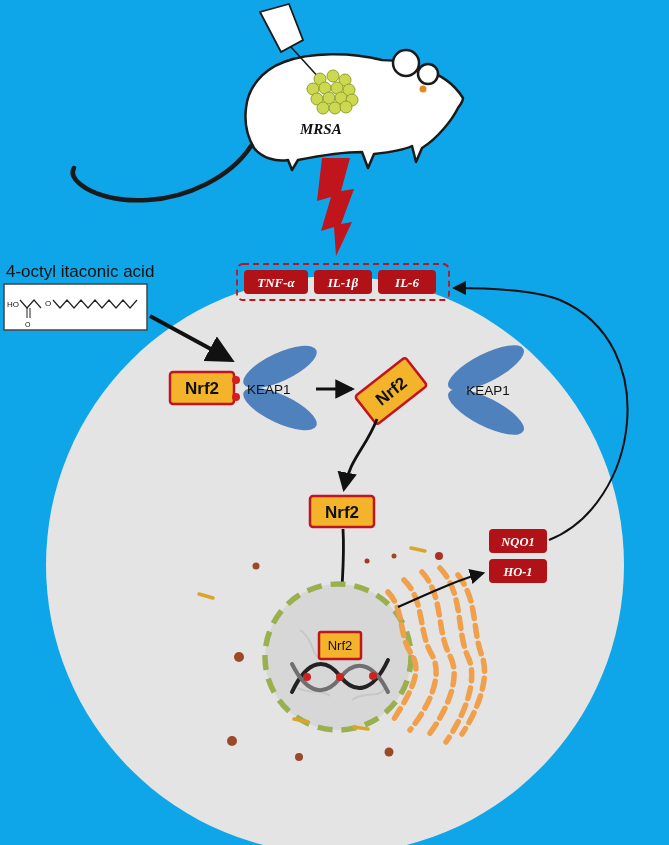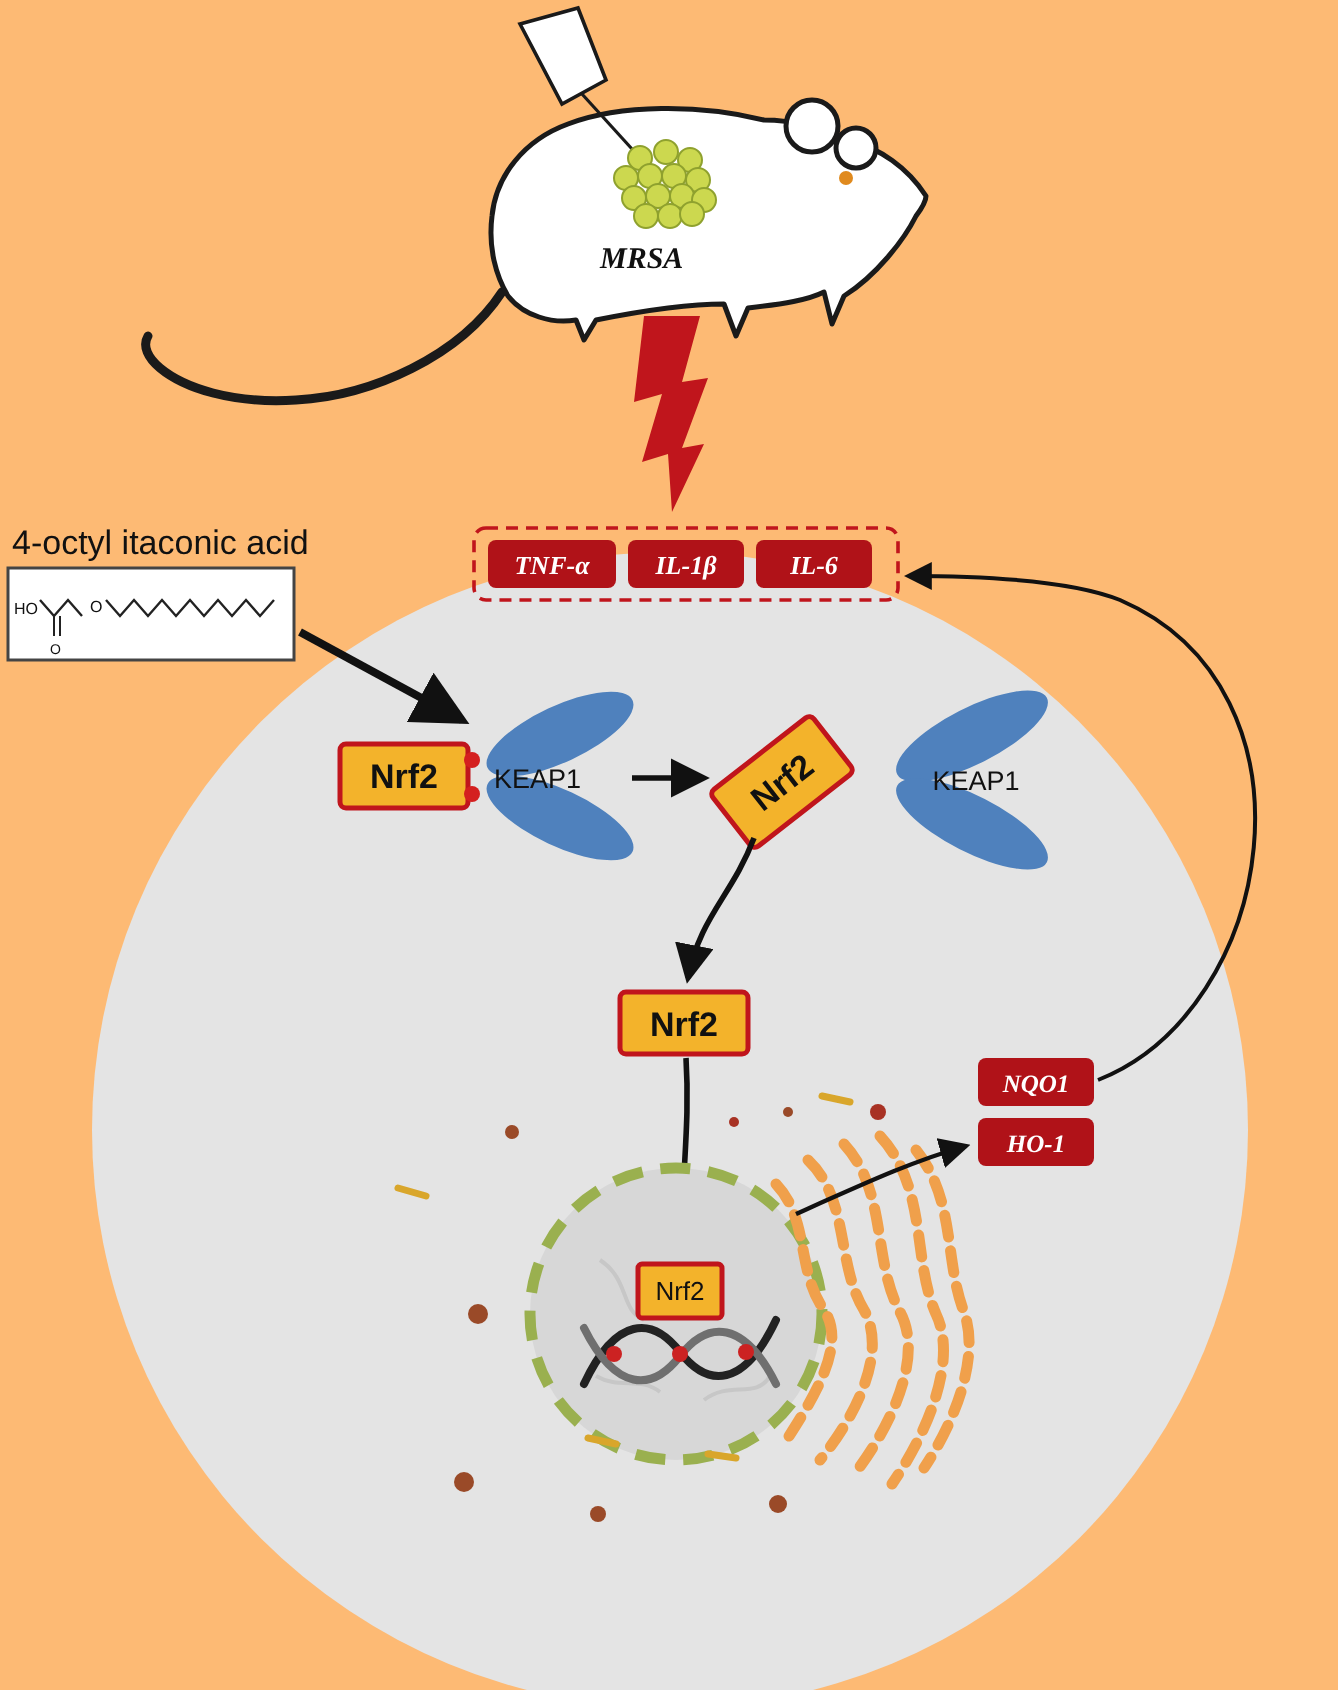--- a/index.html
+++ b/index.html
@@ -1,16 +1,16 @@
 <!DOCTYPE html>
 <html><head>
 <meta charset="utf-8">
 <style>
   html,body{margin:0;padding:0;background:#ffffff;}
-  .stage{position:relative;width:669px;height:845px;background:#fdba74;overflow:hidden;}
+  .stage{position:relative;width:669px;height:845px;background:#0ea5e9;overflow:hidden;}
   svg{display:block;}
   text{user-select:none;}
   .sans{font-family:"Liberation Sans",sans-serif;}
   .serifI{font-family:"Liberation Serif",serif;font-style:italic;font-weight:bold;}
   .txt-dark{fill:#111111;}
   .txt-white{fill:#ffffff;}
   .box-red{fill:#b01218;}
   .box-yellow{fill:#f3b32b;stroke:#c0151c;stroke-width:2.5;}
   .keap{fill:#4f81bd;}
   .arrow{stroke:#111111;fill:none;}

